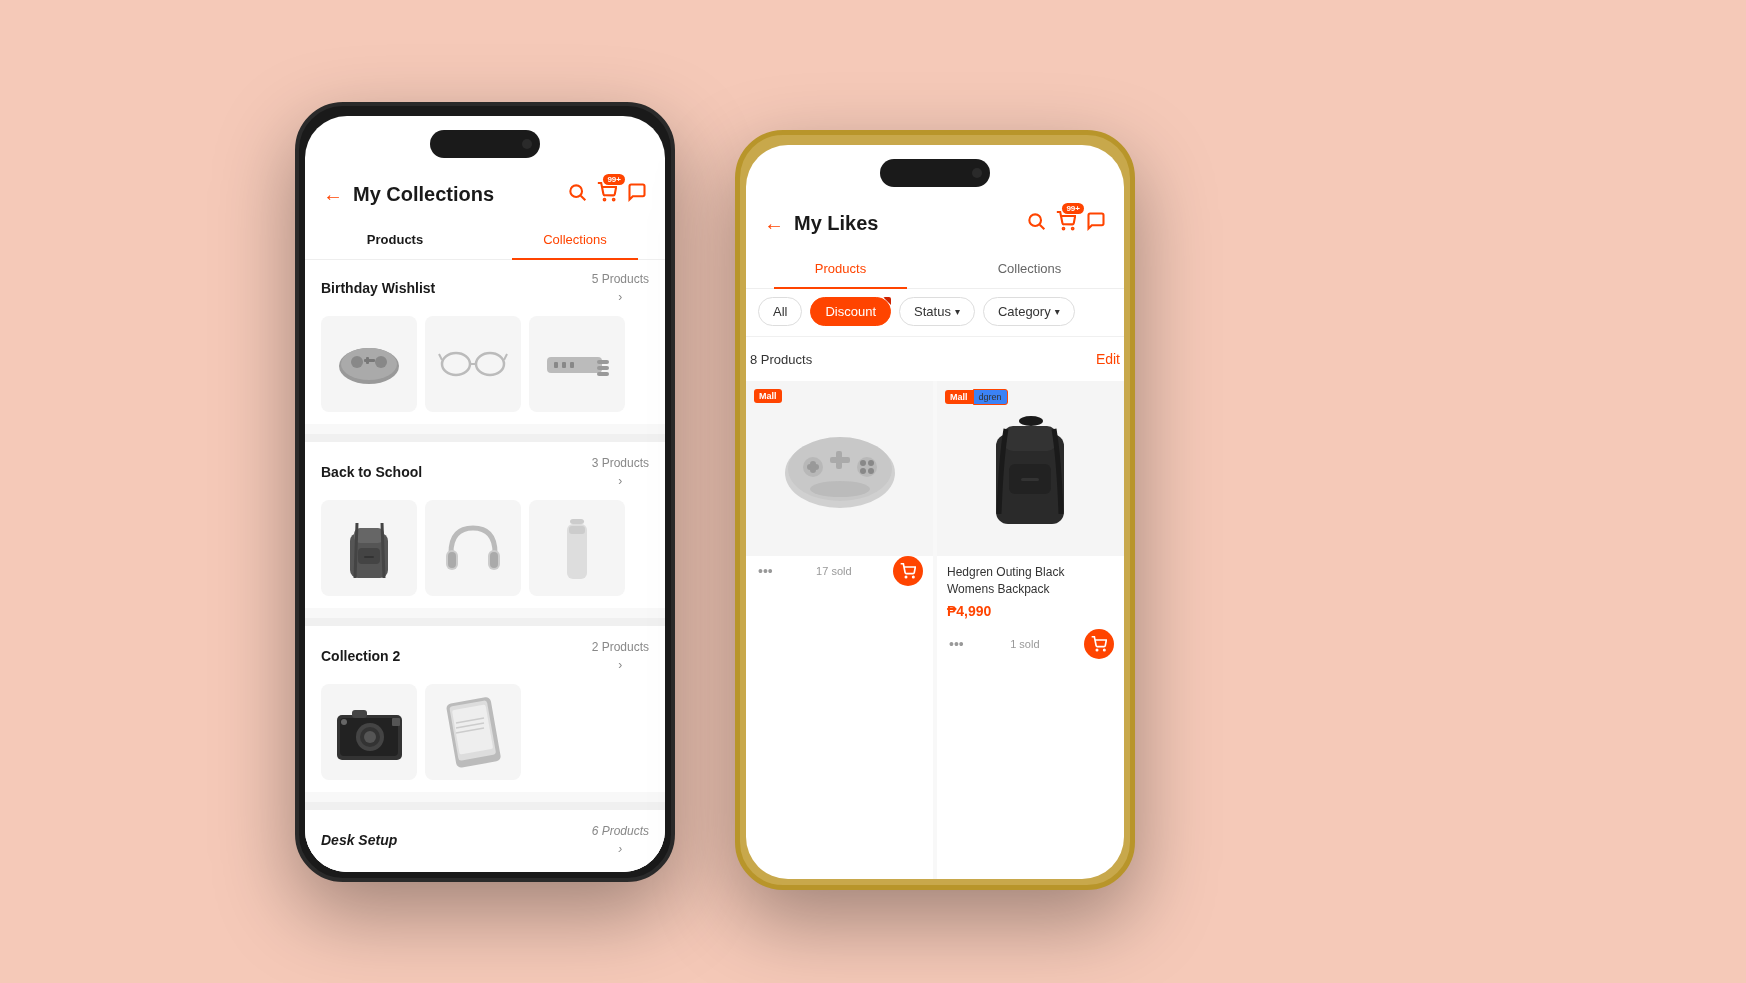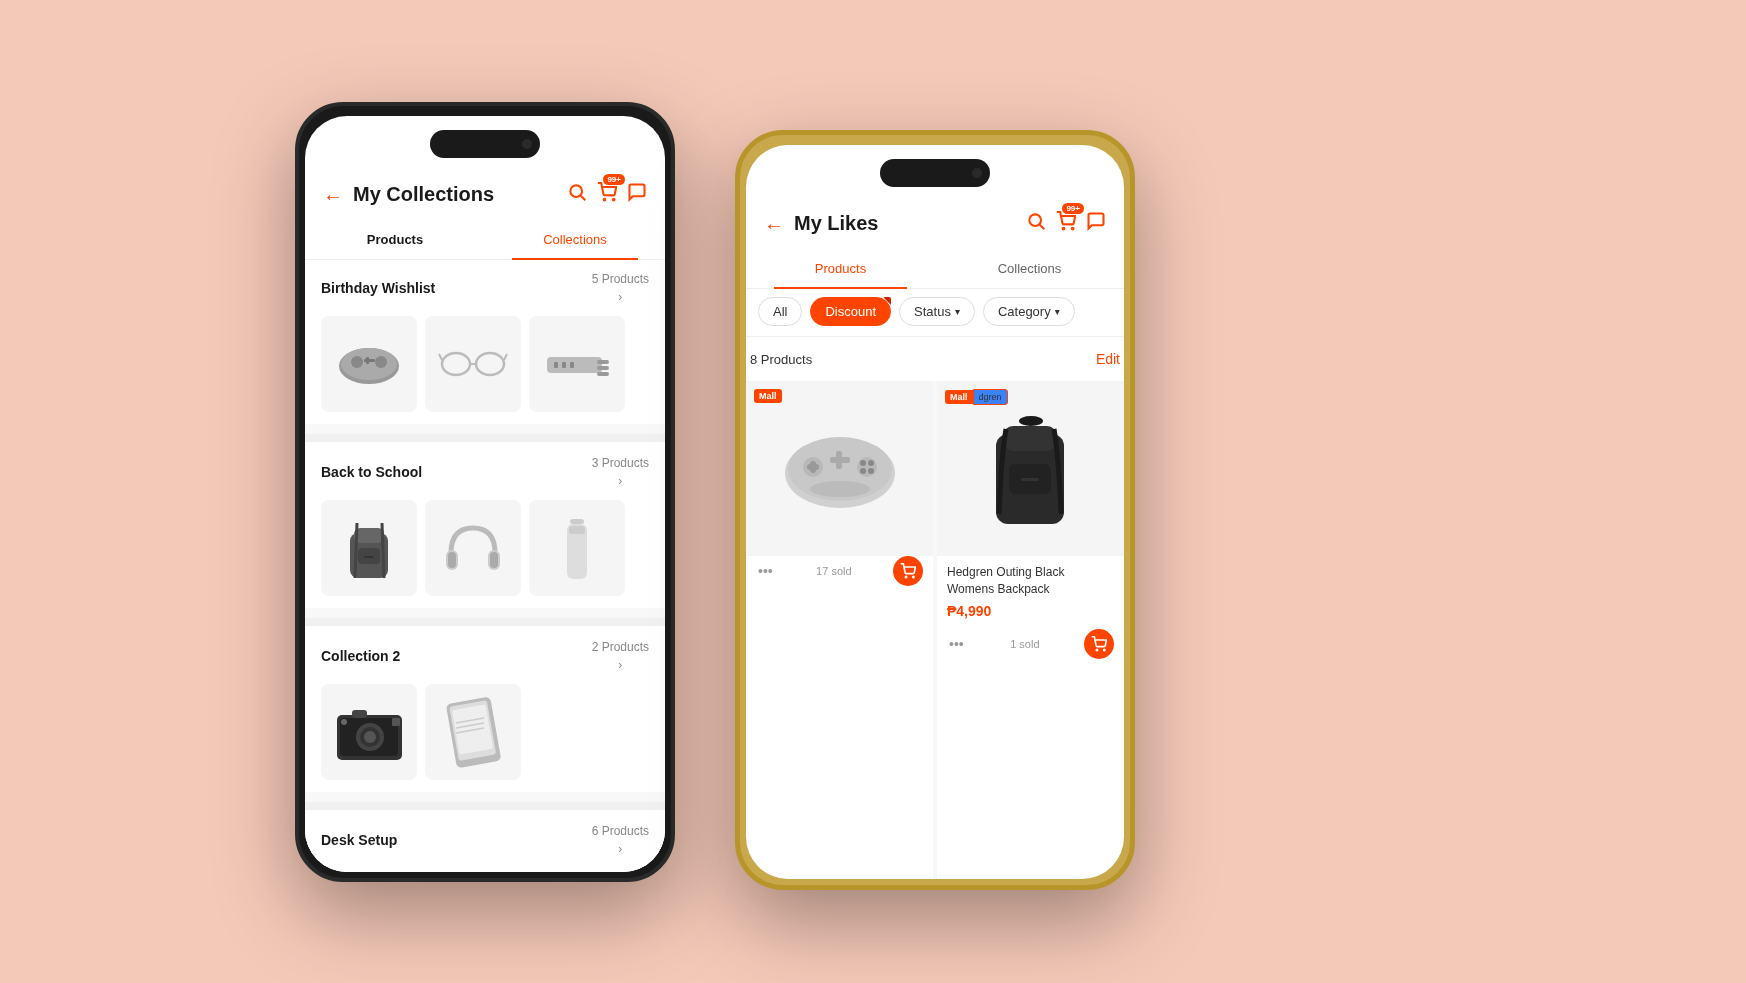--- a/index.html
+++ b/index.html
@@ -668,21 +668,21 @@
               <line x1="10" y1="28" x2="38" y2="23" stroke="#ccc" stroke-width="1.5"></line>
               <line x1="10" y1="33" x2="38" y2="28" stroke="#ccc" stroke-width="1.5"></line>
               <line x1="10" y1="38" x2="38" y2="33" stroke="#ccc" stroke-width="1.5"></line>
             </svg>
           </div>
         </div>
       </div>
 
       <div class="section-divider"></div>
 
-      <div class="collection-section" style="min-height: 50px;">
+      <div class="collection-section" style="min-height: 50px; font-style: italic;">
         <div class="collection-header">
           <span class="collection-name">Desk Setup</span>
           <span class="collection-count">
             <span>6 Products</span>
             <span class="arrow">›</span>
           </span>
         </div>
       </div>
 
     </div>

